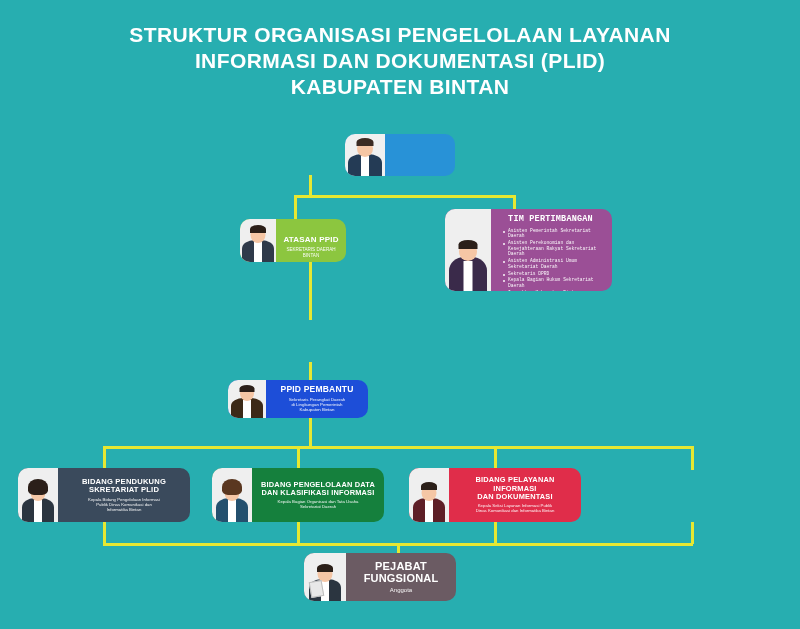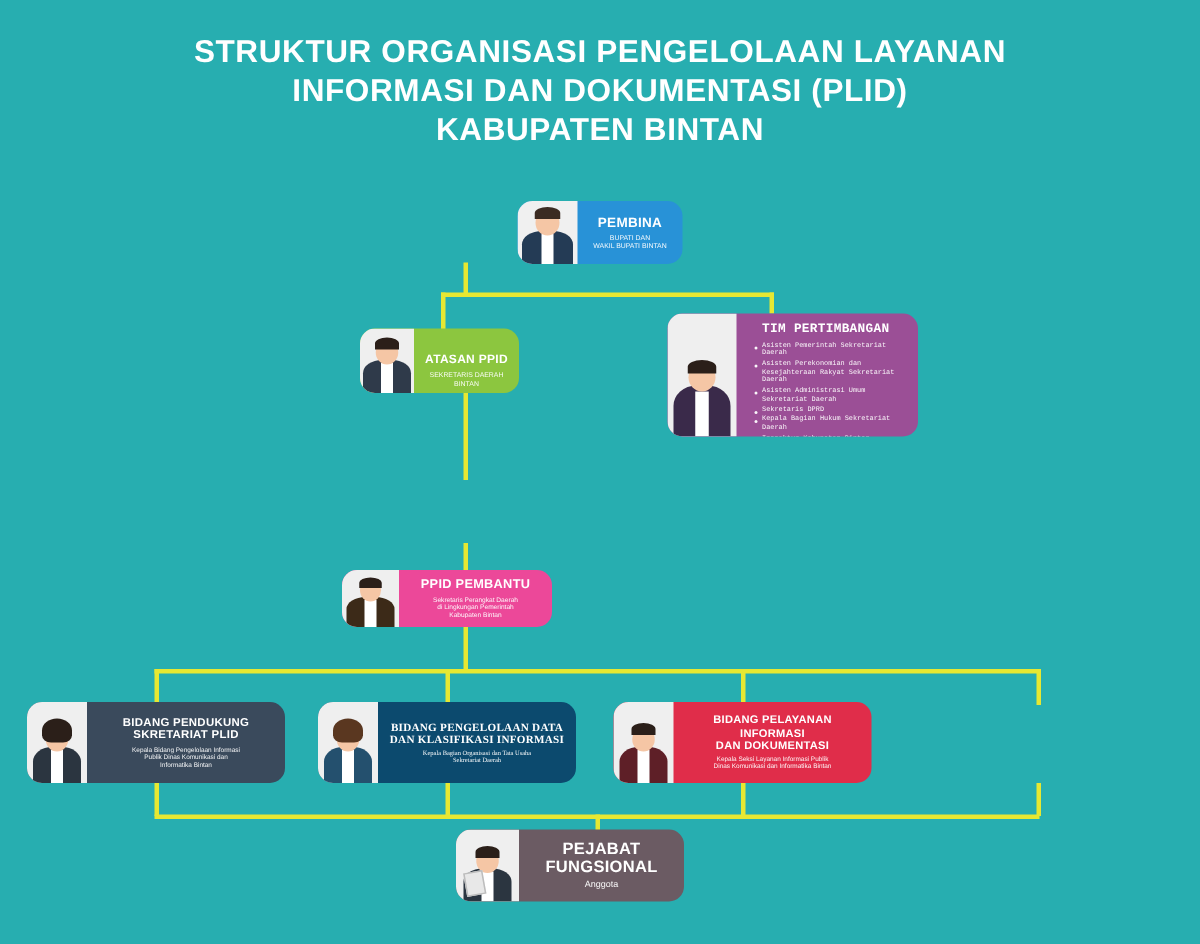--- a/index.html
+++ b/index.html
@@ -74,23 +74,23 @@
   .p-head{position:absolute;left:50%;transform:translateX(-50%);border-radius:50%;}
   .p-hair{position:absolute;left:50%;transform:translateX(-50%);border-radius:50% 50% 0 0;}
   .p-body{position:absolute;left:50%;transform:translateX(-50%);border-radius:40% 40% 0 0;}
   .p-shirt{position:absolute;left:50%;transform:translateX(-50%);background:#ffffff;}
 
   
   .c-pembina{background:#2892d7;}
   .c-atasan{background:#8cc63f;}
   .c-tim{background:#9b4f96;font-family:Liberation Mono, monospace;}
   .c-utama{background:#e8358a;}
-  .c-pembantu{background:#ec4899;}
+  .c-pembantu{background:#1d4ed8;}
   .c-b1{background:#3a4a5c;}
-  .c-b2{background:#0c4a6e;font-family:Liberation Serif, serif;}
+  .c-b2{background:#15803d;}
   .c-b3{background:#e02d4a;}
   .c-b4{background:#e6e832;color:#2b2b7a;}
   .c-pf{background:#6b5b63;}
 </style>
 </head>
 <body>
 
 <div id="stage">
 
   <div class="title">
@@ -124,25 +124,20 @@
   <div class="ln lnv" style="left:397px;top:543px;height:12px;"></div>
 
   <div class="node c-pembina" style="left:345px;top:134px;width:110px;height:42px;">
     <div class="av" style="width:40px;background:#f0f0f0;">
       <div class="person" style="width:40px;height:42px;">
         <div class="p-body" style="bottom:0;width:34px;height:22px;background:#243b55;"></div>
         <div class="p-shirt" style="bottom:0;width:8px;height:20px;"></div>
         <div class="p-head" style="bottom:19px;width:16px;height:17px;background:#f5c6a5;"></div>
         <div class="p-hair" style="bottom:30px;width:17px;height:8px;background:#3b2b22;"></div>
       </div>
-    </div>
-    <div class="txt">
-      <div class="hd" style="font-size:9px;">PEMBINA</div>
-      <div class="sb" style="white-space:pre-line;font-size:4.6px;">BUPATI DAN
-WAKIL BUPATI BINTAN</div>
     </div>
   </div>
 
   <div class="node c-atasan" style="left:240px;top:219px;width:106px;height:43px;align-items:flex-end;">
     <div class="av" style="width:36px;background:#efefef;">
       <div class="person" style="width:36px;height:43px;">
         <div class="p-body" style="bottom:0;width:32px;height:22px;background:#2f3a4a;"></div>
         <div class="p-shirt" style="bottom:0;width:8px;height:20px;"></div>
         <div class="p-head" style="bottom:19px;width:15px;height:16px;background:#f5c6a5;"></div>
         <div class="p-hair" style="bottom:29px;width:16px;height:8px;background:#2b1f19;"></div>

